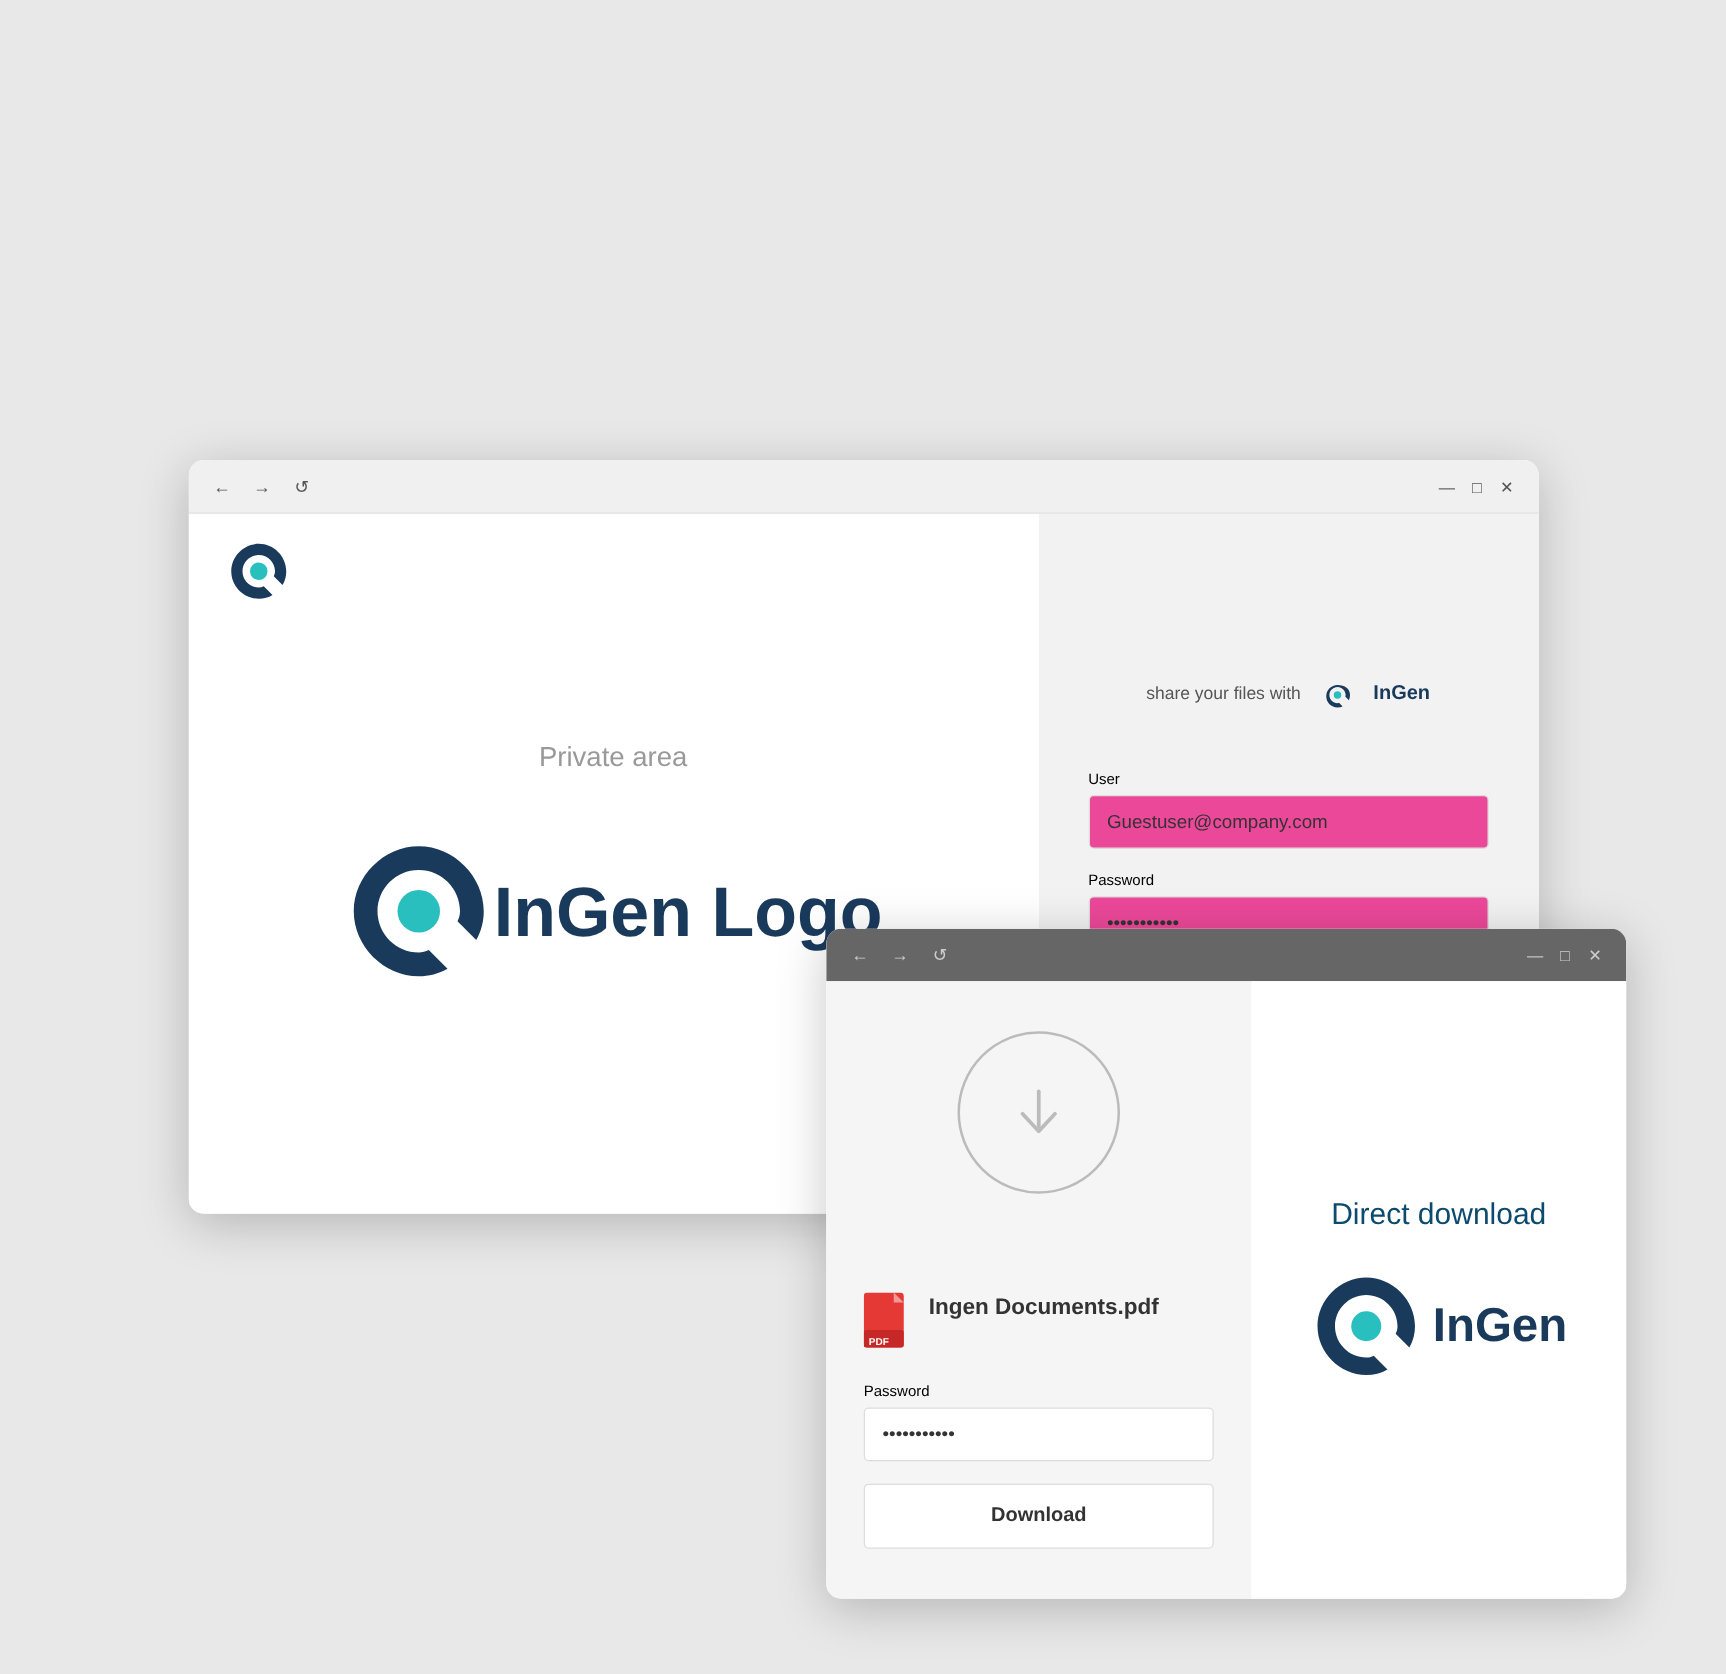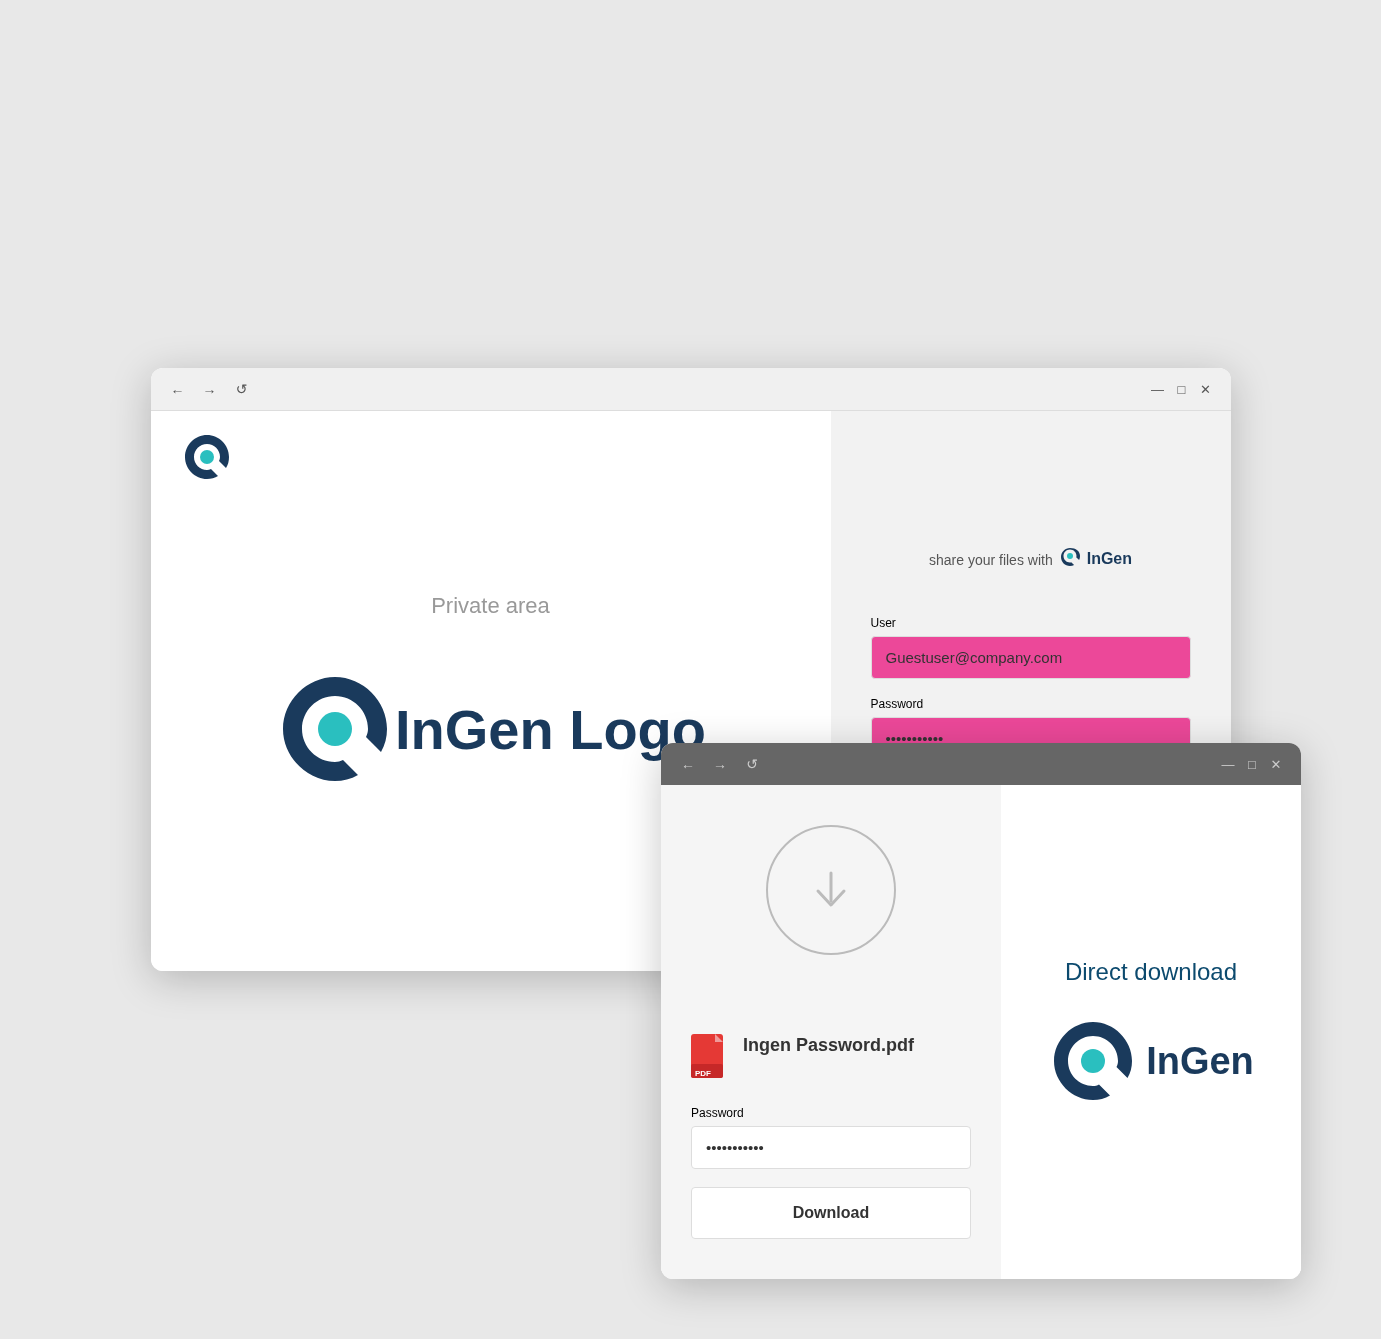--- a/index.html
+++ b/index.html
@@ -116,22 +116,22 @@
       align-items: center;
       justify-content: center;
       padding: 50px 40px;
     }
 
     .share-label {
       font-size: 14px;
       color: #555;
       margin-bottom: 48px;
       display: flex;
-      align-items: flex-end;
-      gap: 6px;
+      align-items: flex-start;
+      gap: 18px;
     }
 
     .form-group {
       width: 100%;
       margin-bottom: 18px;
     }
 
     .form-label {
       font-size: 12px;
       color: #000000;
@@ -371,21 +371,21 @@
       <div class="file-info">
 
         <div class="pdf-icon">
           <svg width="40" height="48" viewBox="0 0 40 48">
             <rect x="0" y="0" width="32" height="44" rx="3" ry="3" fill="#e53935"></rect>
             <rect x="0" y="30" width="32" height="14" rx="2" ry="2" fill="#c62828"></rect>
             <text x="4" y="42" font-size="8" fill="white" font-family="Arial" font-weight="bold">PDF</text>
             <polygon points="24,0 32,8 24,8" fill="#ef9a9a"></polygon>
           </svg>
         </div>
-        <span class="file-name">Ingen Password.pdf</span>
+        <span class="file-name">Ingen Documents.pdf</span>
       </div>
 
       <div class="form-group">
         <label class="form-label">Password</label>
         <input class="form-input" type="password" value="***********" style="background: rgb(255, 255, 255);">
       </div>
 
       <button class="download-btn">Download</button>
     </div>
 

